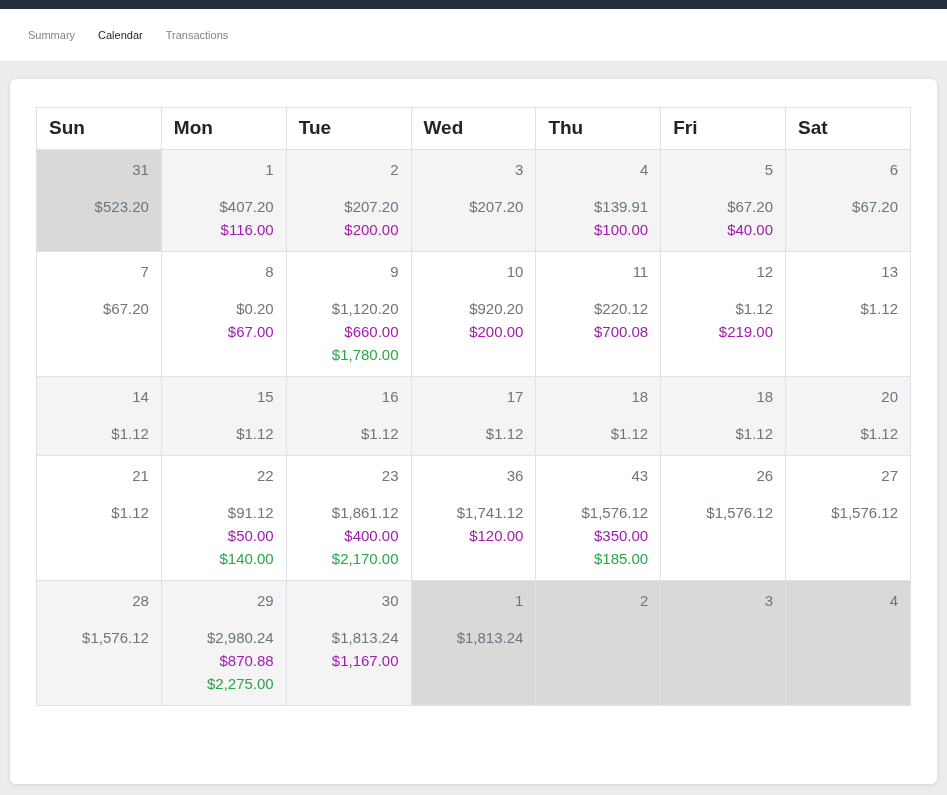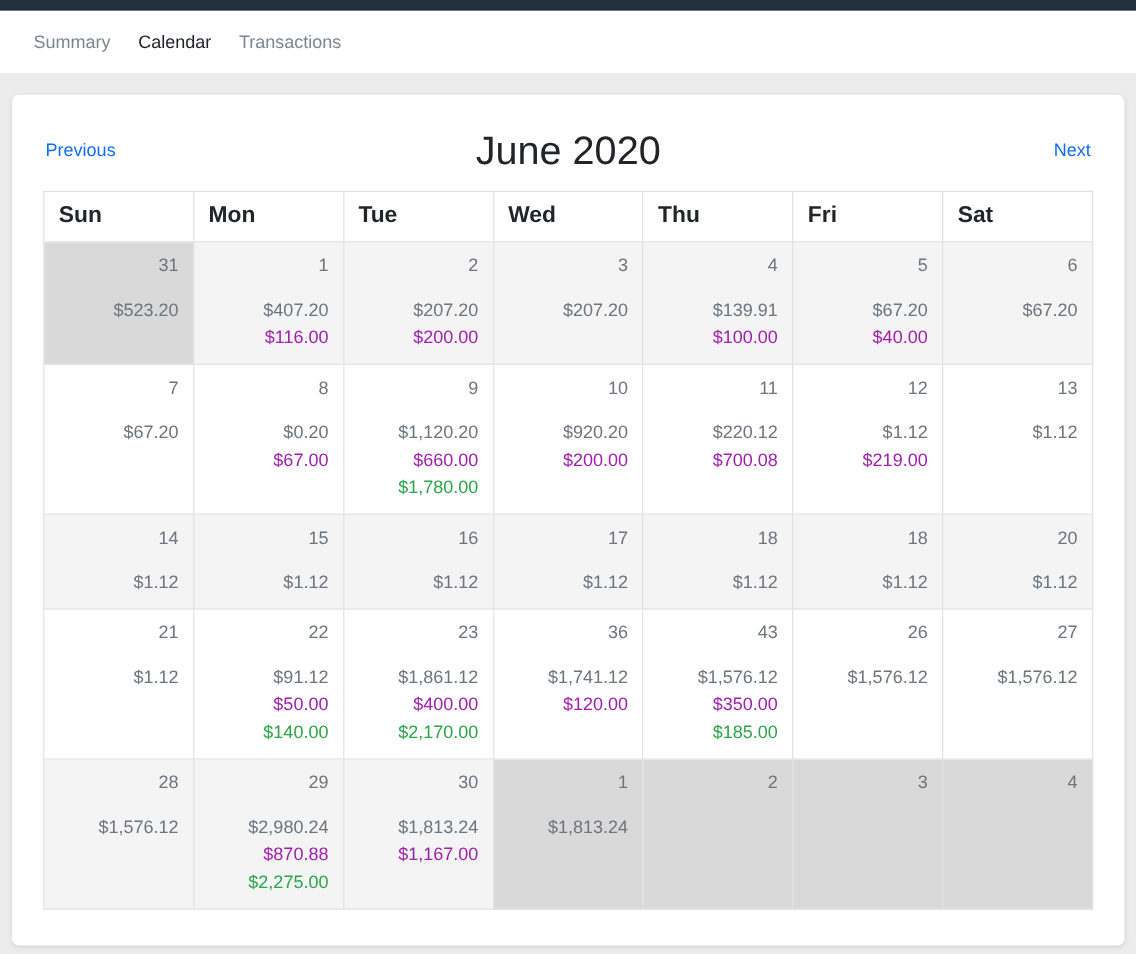--- a/index.html
+++ b/index.html
@@ -18,21 +18,21 @@
   .navbar {
     background: #ffffff;
     height: 53px;
     display: flex;
     align-items: center;
     padding: 0 28px;
     gap: 23px;
     border-bottom: 1px solid #e7e7e7;
   }
   .nav-tab {
-    font-size: 15px;
+    font-size: 11px;
     color: #7d858d;
     cursor: pointer;
     text-decoration: none;
   }
   .nav-tab.active { color: #1c2126; }
   .page { padding: 17px 10px 8px 10px; }
   .card {
     background: #ffffff;
     border-radius: 6px;
     box-shadow: 0 1px 4px rgba(0,0,0,0.10);
@@ -103,29 +103,20 @@
 
 <div class="navbar">
   <a class="nav-tab">Summary</a>
   <a class="nav-tab active">Calendar</a>
   <a class="nav-tab">Transactions</a>
 </div>
 
 <div class="page">
   <div class="card">
 
-    <div class="cal-header">
-      <div class="side">
-        <a class="nav-link">Previous</a>
-      </div>
-      <div class="cal-title">June 2020</div>
-      <div class="side right">
-        <a class="nav-link">Next</a>
-      </div>
-    </div>
 
     <table class="calendar">
       <thead>
         <tr>
           <th>Sun</th>
           <th>Mon</th>
           <th>Tue</th>
           <th>Wed</th>
           <th>Thu</th>
           <th>Fri</th>

